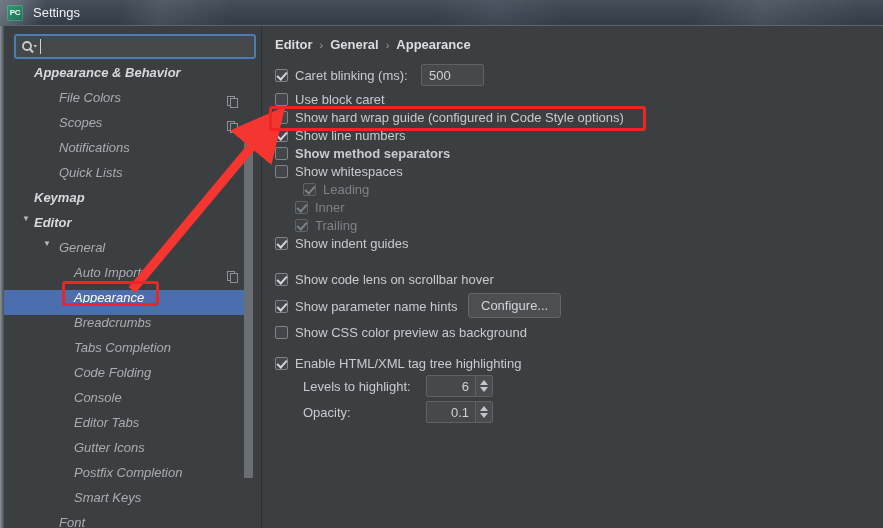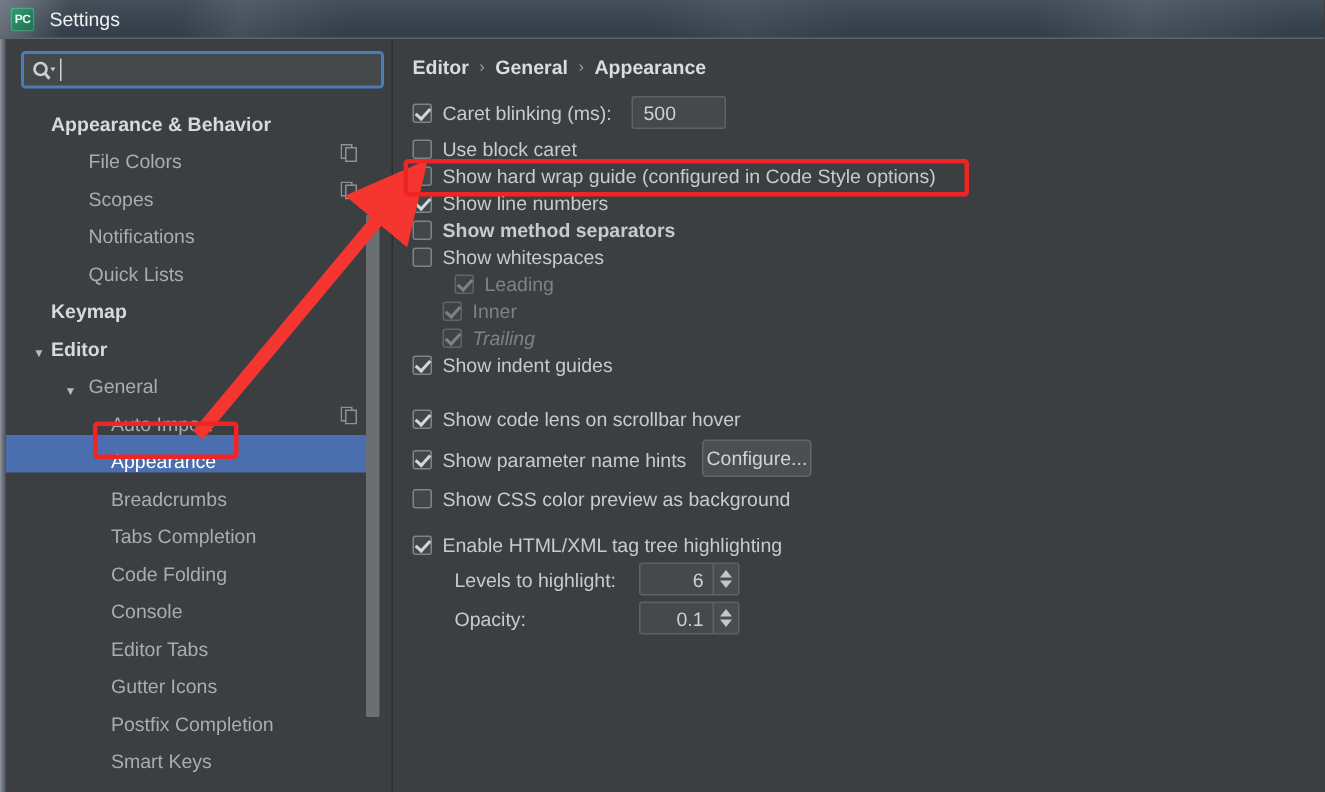--- a/index.html
+++ b/index.html
@@ -89,24 +89,25 @@
 
   
   #tree {
     position: absolute; left: 4px; top: 39px;
     width: 252px; height: 463px;
     overflow: hidden;
   }
   .tree-row {
     position: relative;
     height: 25px;
-    display: flex; align-items: flex-end;
+    display: flex; align-items: flex-start;
     font-size: 13px;
     color: #a8adb2;
     white-space: nowrap;
+    font-style: italic;
   }
   .tree-row.bold { color: #d6dade; font-weight: bold; }
   .tree-row.selected { background: #4b6eaf; color: #ffffff; }
   .tree-row .arrow {
     position: absolute;
     font-size: 8px; color: #b6bbc0; line-height: 1;
   }
   .tree-row .row-label { display: block; }
   .copy-ic { position: absolute; right: 18px; top: 6px; }
 
@@ -186,21 +187,21 @@
     gap: 2px; background: #494d50;
   }
   .spin-btns .tri { width: 0; height: 0; }
   .tri.up { border-left: 4px solid transparent; border-right: 4px solid transparent; border-bottom: 5px solid #c2c7cb; }
   .tri.dn { border-left: 4px solid transparent; border-right: 4px solid transparent; border-top: 5px solid #c2c7cb; }
 
   .label-plain { position: absolute; font-size: 13px; color: #c6cbd0; }
 
   .btn {
     position: absolute;
-    height: 25px; padding: 0 2px;
+    height: 25px; padding: 0 12px;
     background: #4b4f52; border: 1px solid #62676a; border-radius: 3px;
     color: #cfd4d8; font-size: 13px;
     display: flex; align-items: center; justify-content: center;
     font-family: "Liberation Sans", sans-serif;
   }
 
   
   .anno-box {
     position: absolute;
     border: 3px solid #f02424;
@@ -355,21 +356,21 @@
     </div>
 
     <div class="opt-row disabled" style="left:24px; top:156px;padding-left:16px;">
       <span class="cb dis checked"></span>
       <span class="opt-label">Leading</span>
     </div>
     <div class="opt-row disabled" style="left:32px; top:174px;">
       <span class="cb dis checked"></span>
       <span class="opt-label">Inner</span>
     </div>
-    <div class="opt-row disabled" style="left:32px; top:192px;font-style:italic;">
+    <div class="opt-row disabled" style="left:32px; top:192px;">
       <span class="cb dis checked"></span>
       <span class="opt-label">Trailing</span>
     </div>
 
     <div class="opt-row" style="left:12px; top:210px;">
       <span class="cb checked"></span>
       <span class="opt-label">Show indent guides</span>
     </div>
     <div class="opt-row" style="left:12px; top:246px;">
       <span class="cb checked"></span>

